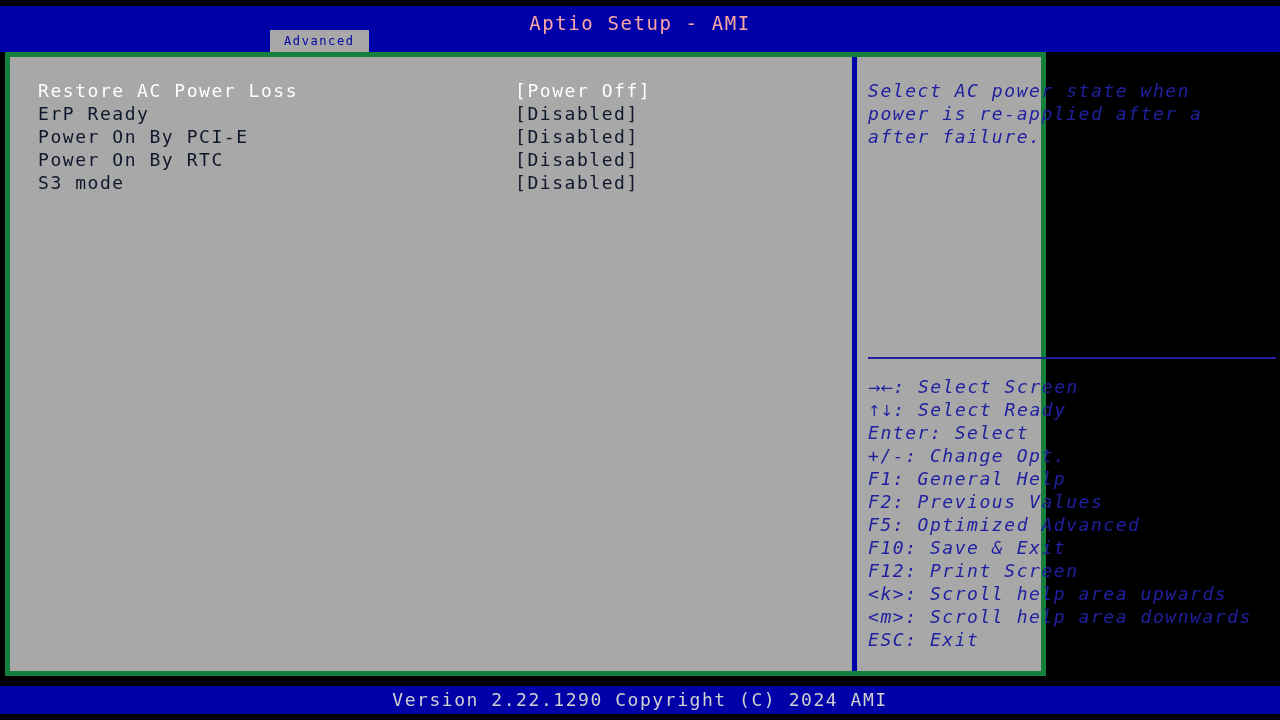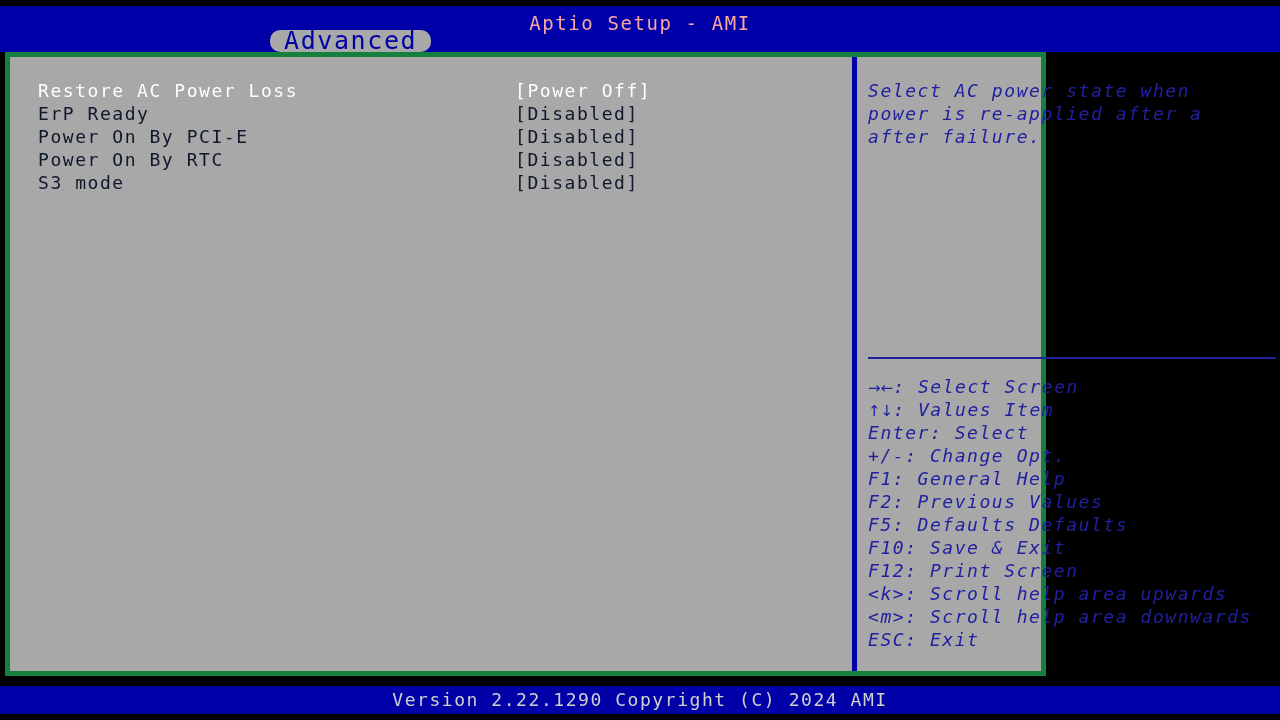--- a/index.html
+++ b/index.html
@@ -48,25 +48,24 @@
     left: 0;
     top: 30px;
     width: 1280px;
     height: 22px;
   }
   .tab {
     position: absolute;
     top: 0;
     height: 22px;
     line-height: 22px;
-    font-size: 25px;
+    font-size: 12px;
     letter-spacing: 1.6px;
     padding: 0 14px;
     white-space: pre;
-    border-radius: 10px;
   }
   .tab.active {
     background: #a8a8a8;
     color: #0000a8;
   }
 
   
   #frame {
     position: absolute;
     left: 5px;
@@ -227,26 +226,26 @@
 
       <div id="helppanel">
         <div id="help-desc">
             <div class="help-line">Select AC power state when</div>
             <div class="help-line">power is re-applied after a</div>
             <div class="help-line">after failure.</div>
           </div>
         <div id="help-separator"></div>
         <div id="keylegend">
             <div class="key-row"><span class="key-glyph">→←</span><span>: Select Screen</span></div>
-            <div class="key-row"><span class="key-glyph">↑↓</span><span>: Values Item</span></div>
+            <div class="key-row"><span class="key-glyph">↑↓</span><span>: Select Ready</span></div>
             <div class="key-row"><span>Enter: Select</span></div>
             <div class="key-row"><span>+/-: Change Opt.</span></div>
             <div class="key-row"><span>F1: General Help</span></div>
             <div class="key-row"><span>F2: Previous Values</span></div>
-            <div class="key-row"><span>F5: Defaults Defaults</span></div>
+            <div class="key-row"><span>F5: Optimized Advanced</span></div>
             <div class="key-row"><span>F10: Save &amp; Exit</span></div>
             <div class="key-row"><span>F12: Print Screen</span></div>
             <div class="key-row"><span>&lt;k&gt;: Scroll help area upwards</span></div>
             <div class="key-row"><span>&lt;m&gt;: Scroll help area downwards</span></div>
             <div class="key-row"><span>ESC: Exit</span></div>
           </div>
       </div>
 
     </div>
   </div>

